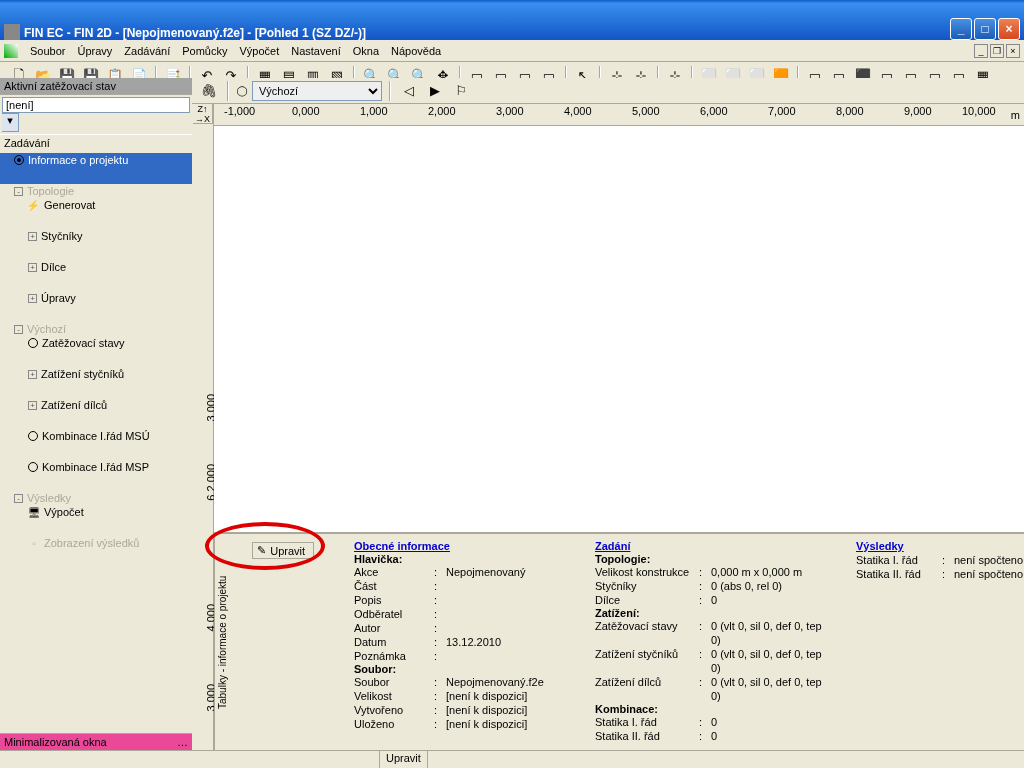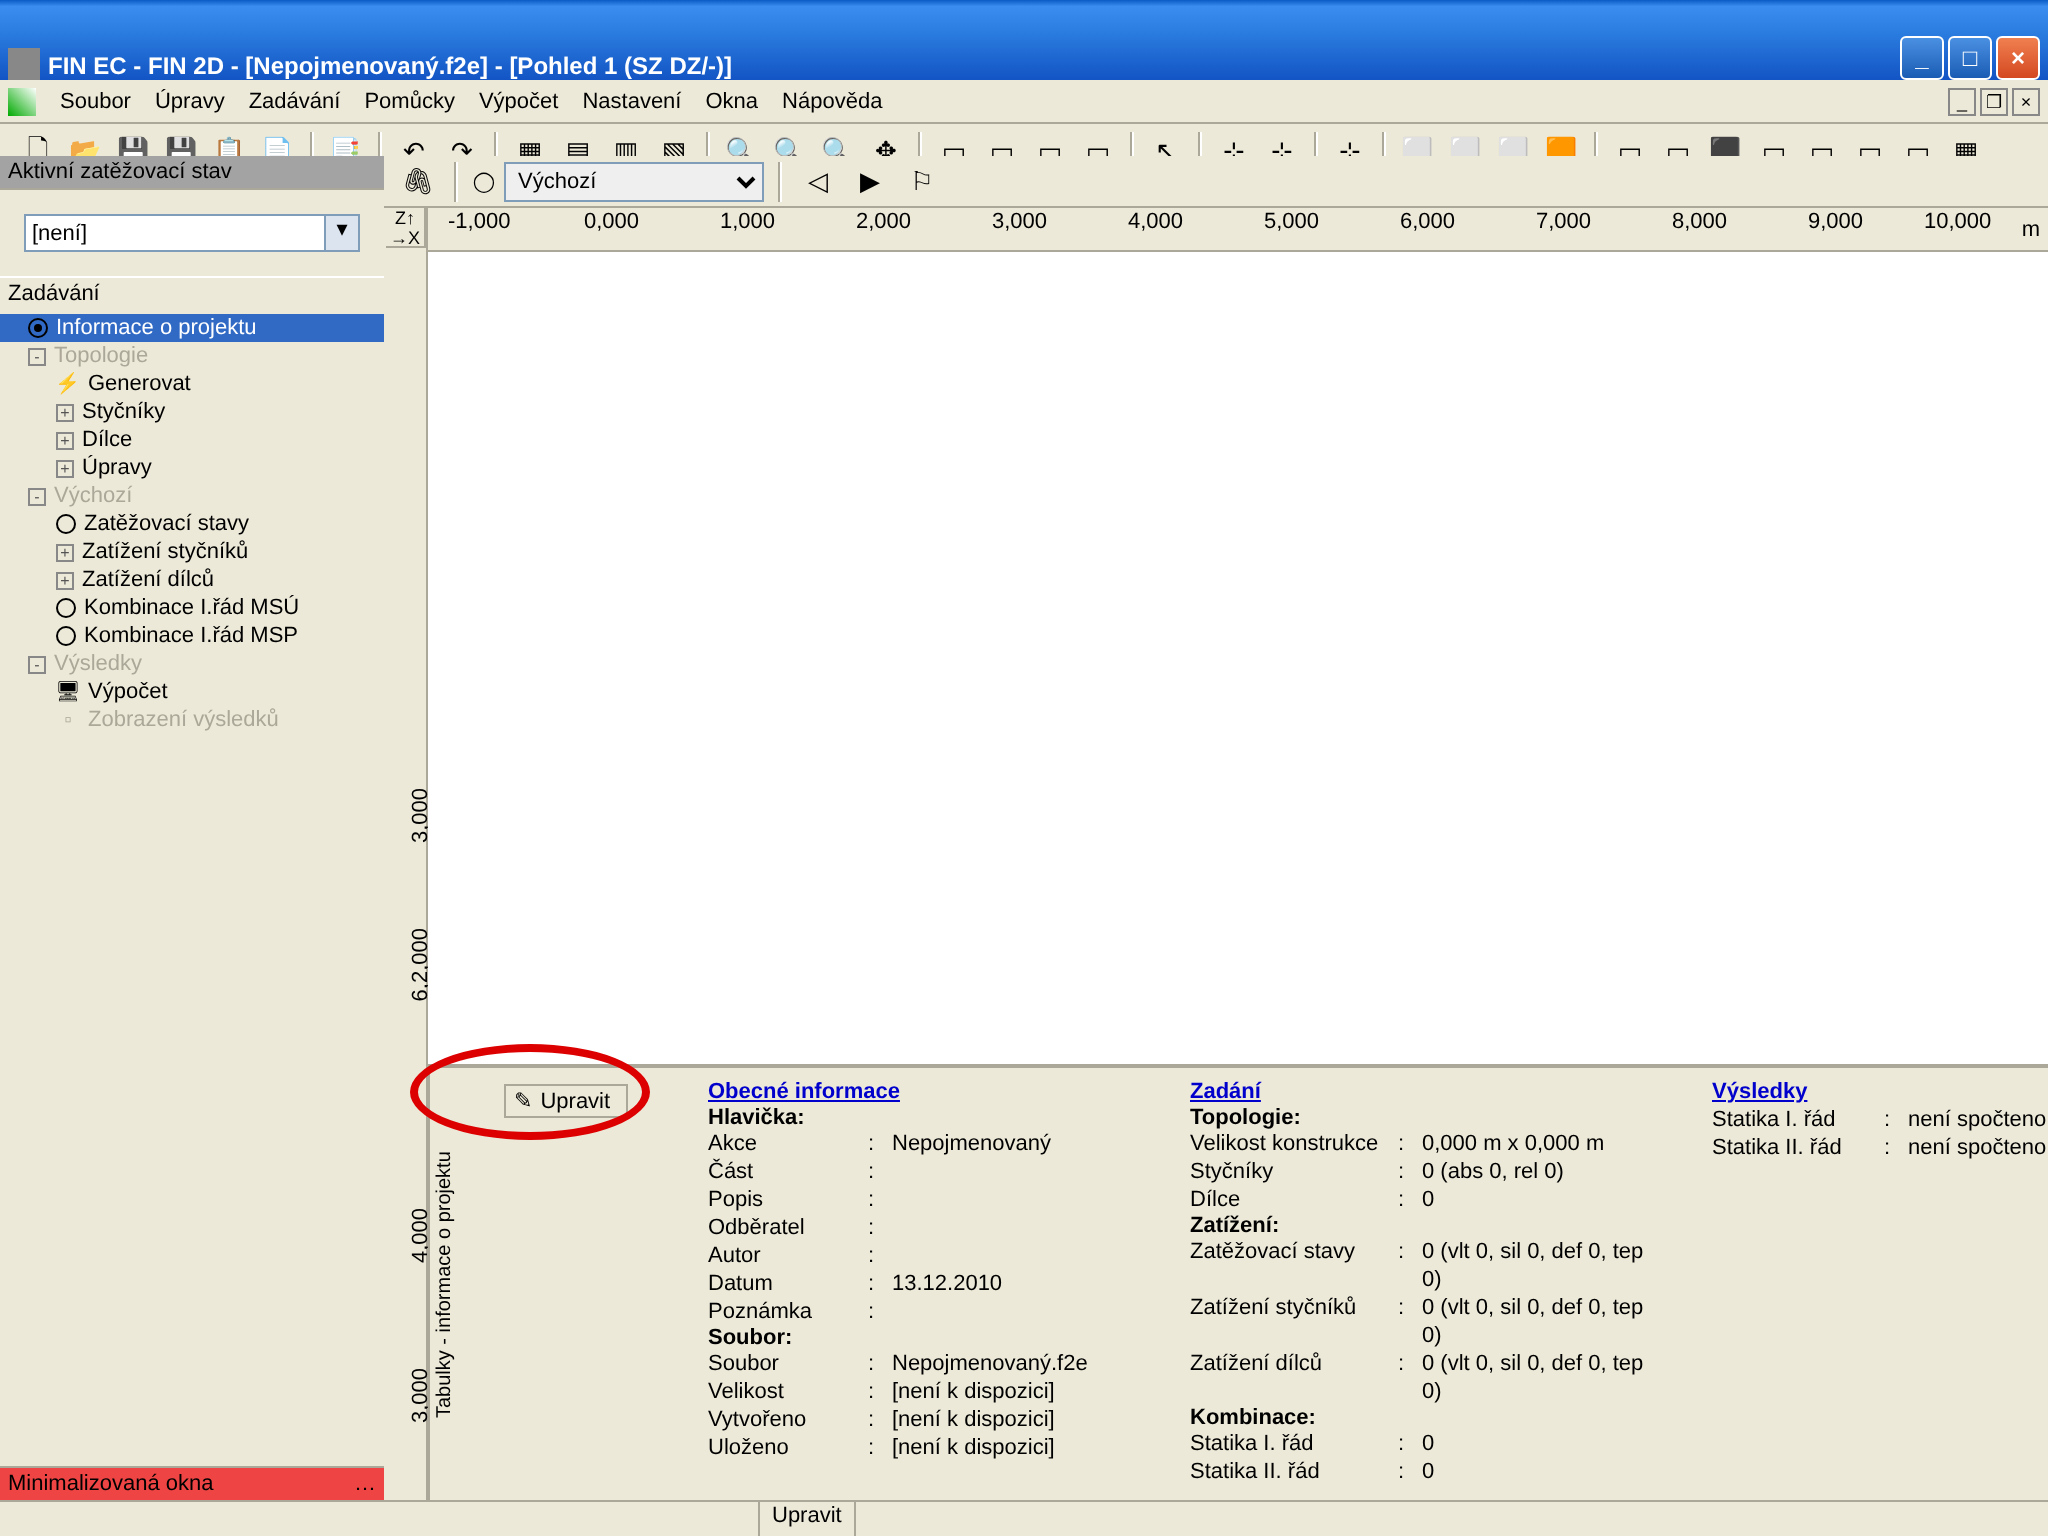--- a/index.html
+++ b/index.html
@@ -14,35 +14,35 @@
 .menubar { background: #ece9d8; height: 22px; display: flex; align-items: center; padding: 0 4px; border-bottom: 1px solid #aca899; }
 .menubar .logo { width: 14px; height: 14px; background: linear-gradient(45deg,#0a0,#fff); margin-right: 6px; }
 .menubar span { padding: 2px 6px; cursor: default; }
 .menubar .mdi { margin-left: auto; display: flex; gap: 2px; }
 .menubar .mdi div { width: 14px; height: 14px; border: 1px solid #888; font-size: 9px; text-align: center; line-height: 12px; }
 .toolbar1 { background: #ece9d8; height: 28px; border-bottom: 1px solid #aca899; display: flex; align-items: center; padding: 2px 8px; gap: 2px; }
 .tbtn { width: 22px; height: 22px; border: 1px solid transparent; display: flex; align-items: center; justify-content: center; font-size: 13px; cursor: pointer; }
 .tsep { width: 2px; height: 20px; border-left: 1px solid #aca899; border-right: 1px solid #fff; margin: 0 3px; }
 .leftpanel { position: absolute; left: 0; top: 78px; width: 192px; bottom: 18px; background: #ece9d8; }
 .lp-head { background: #a3a3a3; padding: 2px 4px; border-bottom: 1px solid #aca899; }
-.lp-combo { display: flex; margin: 12px; }
+.lp-combo { display: flex; margin: 2px; flex-direction: column; }
 .lp-combo input { flex: 1; border: 1px solid #7f9db9; padding: 1px 3px; height: 19px; }
 .lp-combo .dd { width: 17px; height: 19px; background: #dce4f0; border: 1px solid #7f9db9; border-left: none; text-align: center; }
 .tree { padding: 2px 0; }
 .tree-head { background: #ece9d8; padding: 2px 4px; font-weight: normal; border-top: 1px solid #fff; }
-.tree-item { padding: 1px 4px 1px 14px; display: flex; align-items: center; gap: 4px; cursor: default; }
+.tree-item { padding: 1px 4px 18px 14px; display: flex; align-items: center; gap: 4px; cursor: default; }
 .tree-item.l2 { padding-left: 28px; }
 .tree-item.sel { background: #316ac5; color: white; }
 .tree-item.dis { color: #aca899; }
 .tree-cat { color: #aca899; padding: 1px 4px 1px 14px; display: flex; align-items: center; gap: 4px; }
 .ti-ico { width: 12px; height: 12px; display: inline-flex; align-items: center; justify-content: center; font-size: 10px; }
 .radio { width: 10px; height: 10px; border: 1px solid #000; border-radius: 50%; display: inline-block; position: relative; }
 .radio.on::after { content: ''; position: absolute; left: 2px; top: 2px; width: 4px; height: 4px; background: #000; border-radius: 50%; }
 .plus { width: 9px; height: 9px; border: 1px solid #888; font-size: 8px; text-align: center; line-height: 7px; color: #555; }
-.minwin { position: absolute; bottom: 0; left: 0; right: 0; padding: 2px 4px; border-top: 1px solid #aca899; background: #ef4444; display: flex; align-items: center; }
+.minwin { position: absolute; bottom: 0; left: 0; right: 0; padding: 2px 4px; border-top: 1px solid #aca899; background: #ec4899; display: flex; align-items: center; }
 .minwin::after { content: '…'; margin-left: auto; }
 .viewarea { position: absolute; left: 192px; top: 78px; right: 0; bottom: 18px; display: flex; flex-direction: column; }
 .toolbar2 { height: 26px; background: #ece9d8; border-bottom: 1px solid #aca899; display: flex; align-items: center; padding: 2px 6px; gap: 4px; }
 .toolbar2 select { border: 1px solid #7f9db9; height: 20px; width: 130px; padding: 0 2px; }
 .canvas-wrap { flex: 1; display: flex; background: #ece9d8; min-height: 0; }
 .ruler-v { width: 22px; background: #ece9d8; border-right: 1px solid #aca899; position: relative; font-size: 9px; }
 .ruler-v .tick { position: absolute; right: 2px; transform: rotate(-90deg); transform-origin: right center; }
 .canvas-col { flex: 1; display: flex; flex-direction: column; min-width: 0; }
 .ruler-h { height: 22px; background: #ece9d8; border-bottom: 1px solid #aca899; position: relative; font-size: 9px; }
 .ruler-h .tick { position: absolute; top: 1px; }

